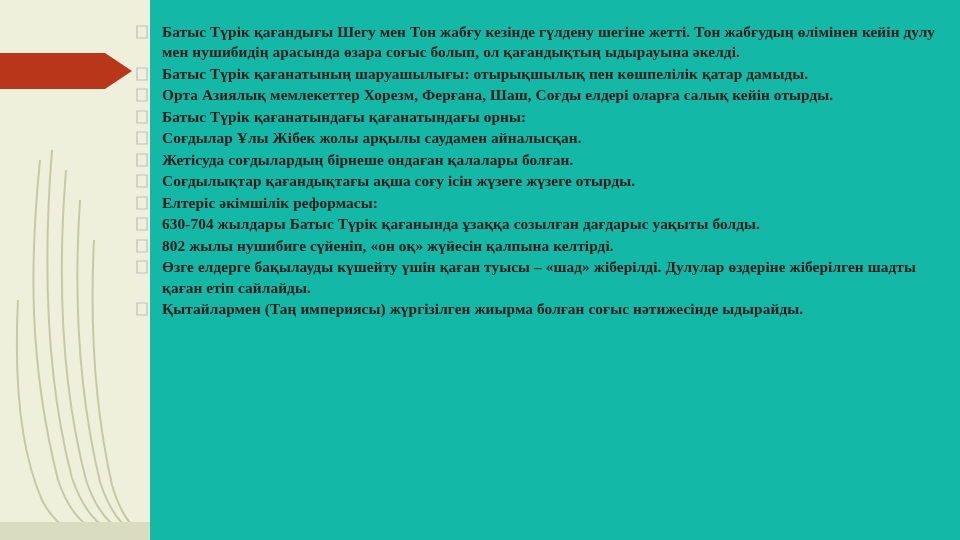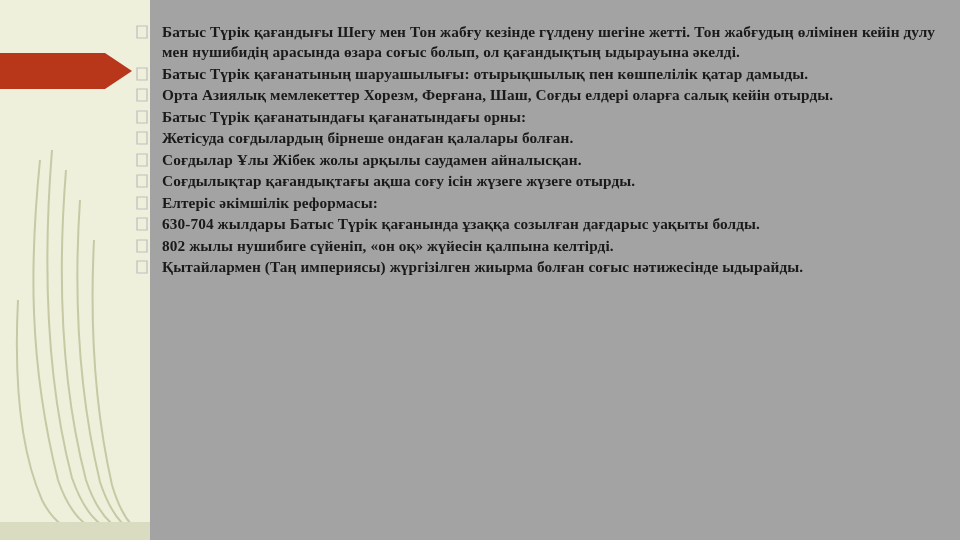--- a/index.html
+++ b/index.html
@@ -10,21 +10,21 @@
     width: 960px;
     height: 540px;
     overflow: hidden;
     font-family: "Liberation Serif", serif;
     background: #ffffff;
   }
   .slide {
     position: relative;
     width: 960px;
     height: 540px;
-    background: #a3a3a3;
+    background: #14b8a6;
     overflow: hidden;
   }
   
   .left-panel {
     position: absolute;
     left: 0;
     top: 0;
     width: 150px;
     height: 540px;
     background: #eef0dc;
@@ -180,38 +180,38 @@
         </span>
         <span>Батыс Түрік қағанатындағы қағанатындағы орны:</span>
       </li>
 
       <li>
         <span class="marker">
           <svg width="12" height="14" viewBox="0 0 12 14" xmlns="http://www.w3.org/2000/svg">
             <path d="M1 1 H11 V13 H1 Z" fill="none" stroke="#bdbdbd" stroke-width="1.2"></path>
           </svg>
         </span>
+        <span>Соғдылар Ұлы Жібек жолы арқылы саудамен айналысқан.</span>
+      </li>
+
+      <li>
+        <span class="marker">
+          <svg width="12" height="14" viewBox="0 0 12 14" xmlns="http://www.w3.org/2000/svg">
+            <path d="M1 1 H11 V13 H1 Z" fill="none" stroke="#bdbdbd" stroke-width="1.2"></path>
+          </svg>
+        </span>
         <span>Жетісуда соғдылардың бірнеше ондаған қалалары болған.</span>
       </li>
 
       <li>
         <span class="marker">
           <svg width="12" height="14" viewBox="0 0 12 14" xmlns="http://www.w3.org/2000/svg">
             <path d="M1 1 H11 V13 H1 Z" fill="none" stroke="#bdbdbd" stroke-width="1.2"></path>
           </svg>
         </span>
-        <span>Соғдылар Ұлы Жібек жолы арқылы саудамен айналысқан.</span>
-      </li>
-
-      <li>
-        <span class="marker">
-          <svg width="12" height="14" viewBox="0 0 12 14" xmlns="http://www.w3.org/2000/svg">
-            <path d="M1 1 H11 V13 H1 Z" fill="none" stroke="#bdbdbd" stroke-width="1.2"></path>
-          </svg>
-        </span>
         <span>Соғдылықтар қағандықтағы ақша соғу ісін жүзеге жүзеге отырды.</span>
       </li>
 
       <li>
         <span class="marker">
           <svg width="12" height="14" viewBox="0 0 12 14" xmlns="http://www.w3.org/2000/svg">
             <path d="M1 1 H11 V13 H1 Z" fill="none" stroke="#bdbdbd" stroke-width="1.2"></path>
           </svg>
         </span>
         <span>Елтеріс әкімшілік реформасы:</span>
@@ -228,20 +228,28 @@
 
       <li>
         <span class="marker">
           <svg width="12" height="14" viewBox="0 0 12 14" xmlns="http://www.w3.org/2000/svg">
             <path d="M1 1 H11 V13 H1 Z" fill="none" stroke="#bdbdbd" stroke-width="1.2"></path>
           </svg>
         </span>
         <span>802 жылы нушибиге сүйеніп, «он оқ» жүйесін қалпына келтірді.</span>
       </li>
 
+      <li>
+        <span class="marker">
+          <svg width="12" height="14" viewBox="0 0 12 14" xmlns="http://www.w3.org/2000/svg">
+            <path d="M1 1 H11 V13 H1 Z" fill="none" stroke="#bdbdbd" stroke-width="1.2"></path>
+          </svg>
+        </span>
+        <span>Өзге елдерге бақылауды күшейту үшін қаған туысы – «шад» жіберілді. Дулулар өздеріне жіберілген шадты қаған етіп сайлайды.</span>
+      </li>
 
       <li>
         <span class="marker">
           <svg width="12" height="14" viewBox="0 0 12 14" xmlns="http://www.w3.org/2000/svg">
             <path d="M1 1 H11 V13 H1 Z" fill="none" stroke="#bdbdbd" stroke-width="1.2"></path>
           </svg>
         </span>
         <span>Қытайлармен (Таң империясы) жүргізілген жиырма болған соғыс нәтижесінде ыдырайды.</span>
       </li>
 

